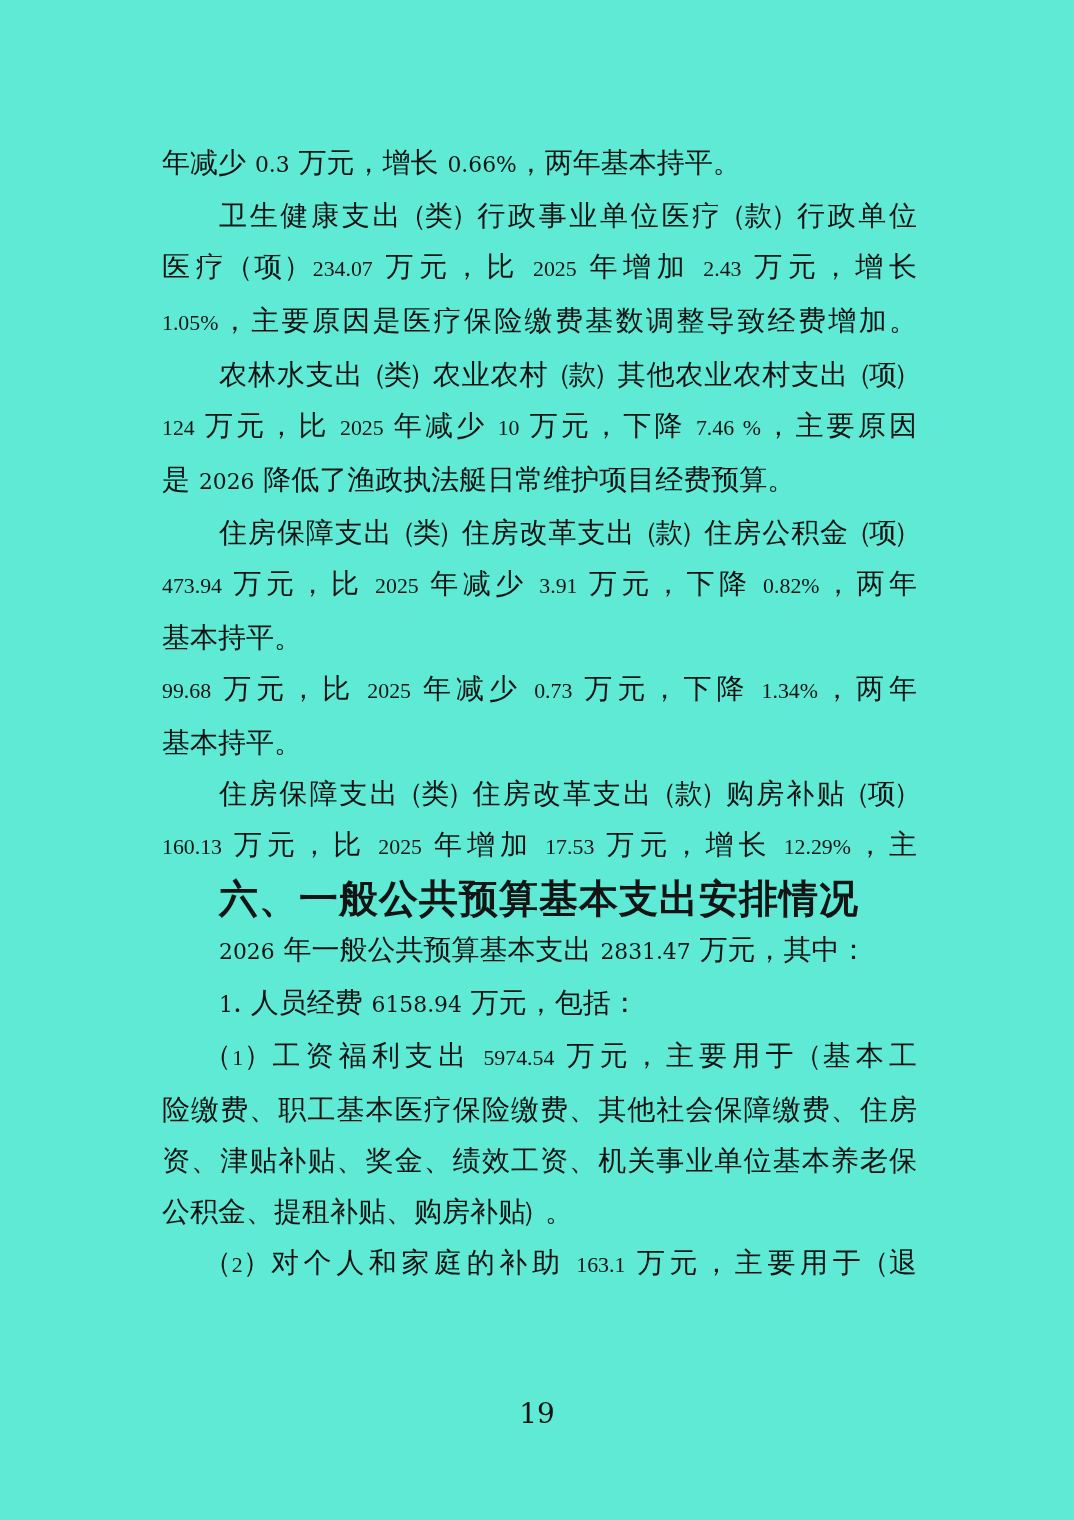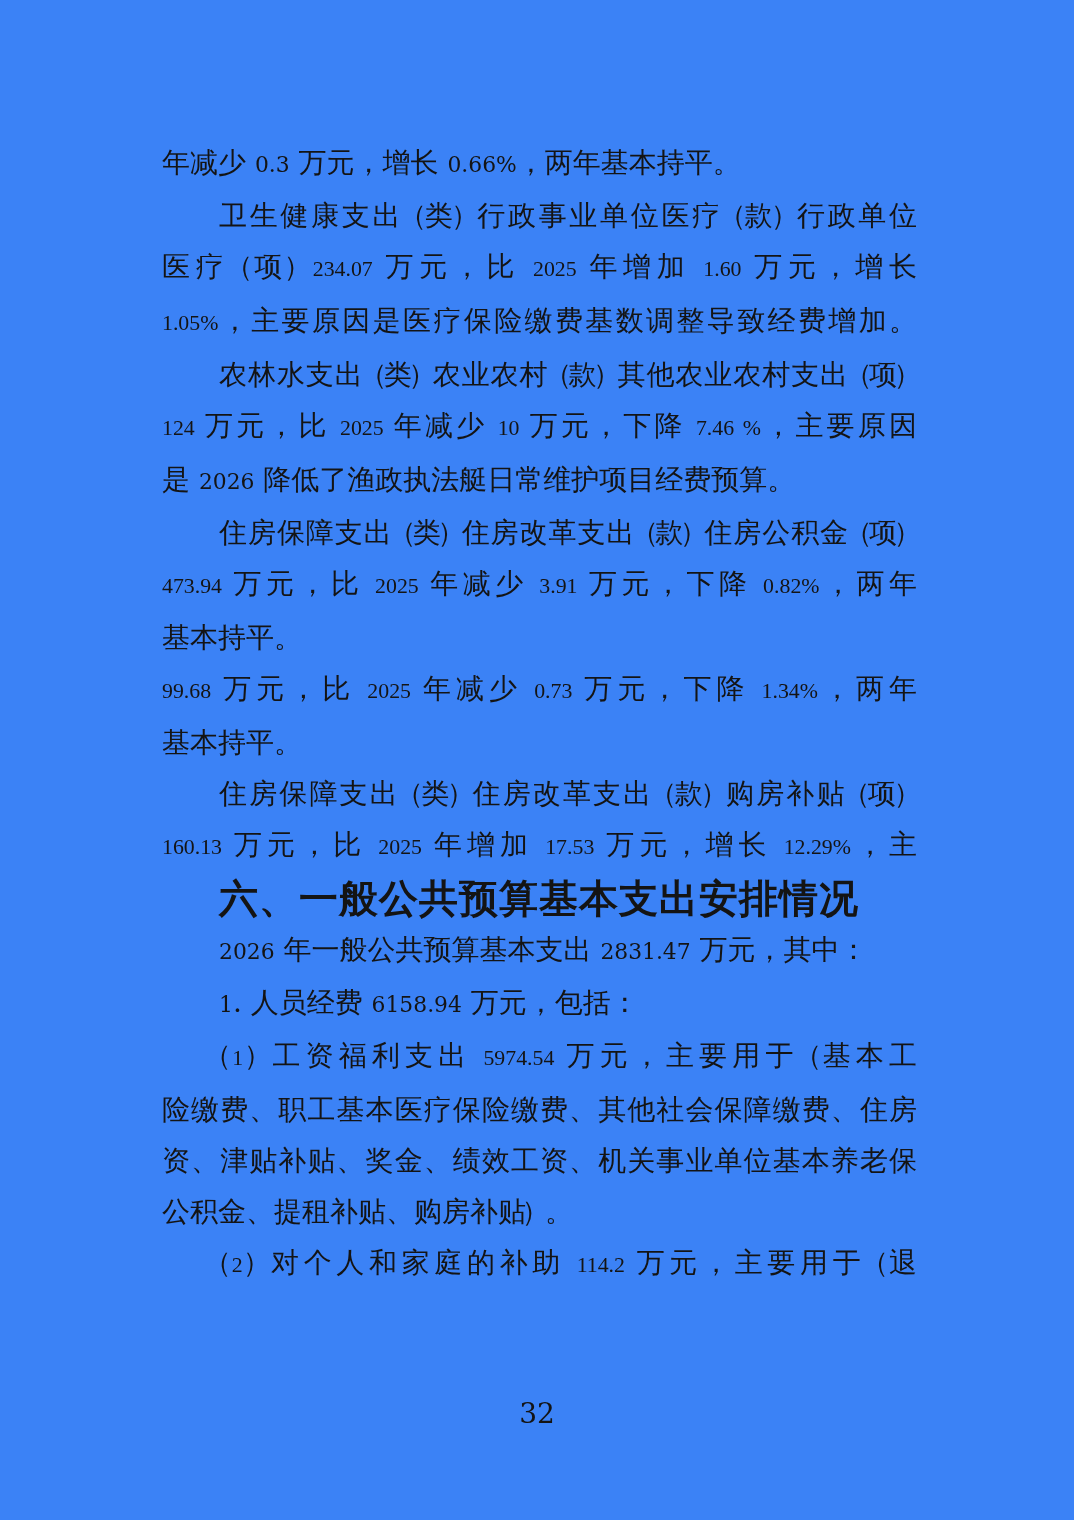--- a/index.html
+++ b/index.html
@@ -6,21 +6,21 @@
   body{
     width:1074px;height:1520px;
     background:#ffffff;
     font-family:"DejaVu Serif","Liberation Serif",serif;
     color:#141414;
     -webkit-font-smoothing:antialiased;
   }
   .page{
     position:relative;
     width:1074px;height:1520px;
-    background:#3b82f6;
+    background:#5eead4;
     overflow:hidden;
   }
   .body-text{
     position:absolute;
     left:162px;top:137px;
     width:755px;
   }
   .block{margin:0;padding:0;}
   .line{
     font-size:28px;
@@ -58,21 +58,21 @@
 </head>
 <body>
 
 <div class="page">
   <main class="body-text">
       <div class="block paragraph">
         <div class="line">年减少 <span class="lat">0.3</span> 万元，增长 <span class="lat">0.66%</span>，两年基本持平。</div>
       </div>
       <div class="block paragraph">
         <div class="line justify first">卫生健康支出<span class="pn">（</span>类<span class="pn">）</span>行政事业单位医疗<span class="pn">（</span>款<span class="pn">）</span>行政单位</div>
-        <div class="line justify">医疗<span class="pn">（</span>项<span class="pn">）</span><span class="lat">234.07</span> 万元，比 <span class="lat">2025</span> 年增加 <span class="lat">1.60</span> 万元，增长</div>
+        <div class="line justify">医疗<span class="pn">（</span>项<span class="pn">）</span><span class="lat">234.07</span> 万元，比 <span class="lat">2025</span> 年增加 <span class="lat">2.43</span> 万元，增长</div>
         <div class="line justify"><span class="lat">1.05%</span>，主要原因是医疗保险缴费基数调整导致经费增加。</div>
       </div>
       <div class="block paragraph">
         <div class="line justify first">农林水支出<span class="pn">（</span>类<span class="pn">）</span>农业农村<span class="pn">（</span>款<span class="pn">）</span>其他农业农村支出<span class="pn">（</span>项<span class="pn">）</span></div>
         <div class="line justify"><span class="lat">124</span> 万元，比 <span class="lat">2025</span> 年减少 <span class="lat">10</span> 万元，下降 <span class="lat">7.46 %</span>，主要原因</div>
         <div class="line">是 <span class="lat">2026</span> 降低了渔政执法艇日常维护项目经费预算。</div>
       </div>
       <div class="block paragraph">
         <div class="line justify first">住房保障支出<span class="pn">（</span>类<span class="pn">）</span>住房改革支出<span class="pn">（</span>款<span class="pn">）</span>住房公积金<span class="pn">（</span>项<span class="pn">）</span></div>
         <div class="line justify"><span class="lat">473.94</span> 万元，比 <span class="lat">2025</span> 年减少 <span class="lat">3.91</span> 万元，下降 <span class="lat">0.82%</span>，两年</div>
@@ -95,17 +95,17 @@
       <div class="block paragraph">
         <div class="line first"><span class="lat">1</span>. 人员经费 <span class="lat">6158.94</span> 万元，包括：</div>
       </div>
       <div class="block paragraph">
         <div class="line justify first-paren"><span class="pn">（</span><span class="lat">1</span><span class="pn">）</span>工资福利支出 <span class="lat">5974.54</span> 万元，主要用于<span class="pn">（</span>基本工</div>
         <div class="line justify">险缴费、职工基本医疗保险缴费、其他社会保障缴费、住房</div>
         <div class="line justify">资、津贴补贴、奖金、绩效工资、机关事业单位基本养老保</div>
         <div class="line">公积金、提租补贴、购房补贴<span class="pn">）</span>。</div>
       </div>
       <div class="block paragraph">
-        <div class="line justify first-paren"><span class="pn">（</span><span class="lat">2</span><span class="pn">）</span>对个人和家庭的补助 <span class="lat">114.2</span> 万元，主要用于<span class="pn">（</span>退</div>
+        <div class="line justify first-paren"><span class="pn">（</span><span class="lat">2</span><span class="pn">）</span>对个人和家庭的补助 <span class="lat">163.1</span> 万元，主要用于<span class="pn">（</span>退</div>
       </div>
     </main>
-  <div class="footer">32</div>
+  <div class="footer">19</div>
 </div>
 
 </body></html>

